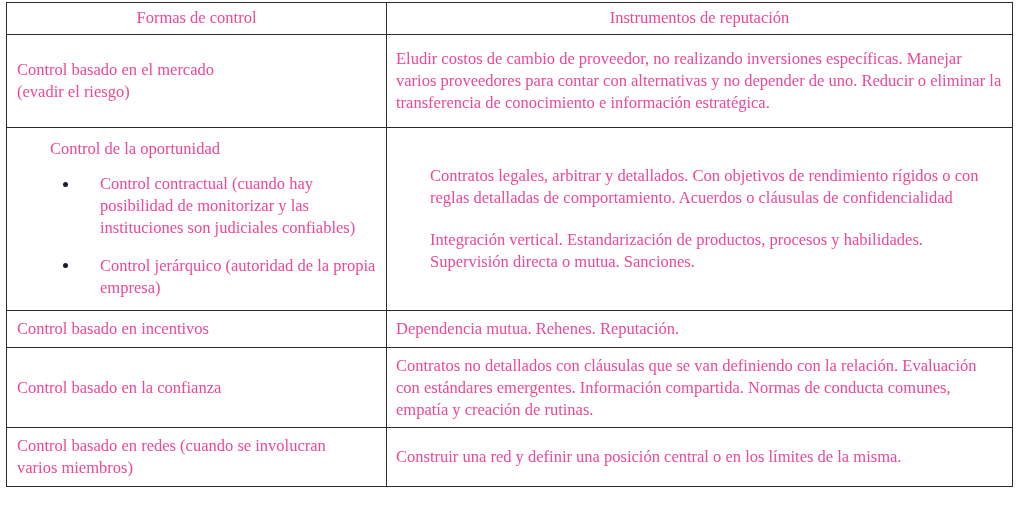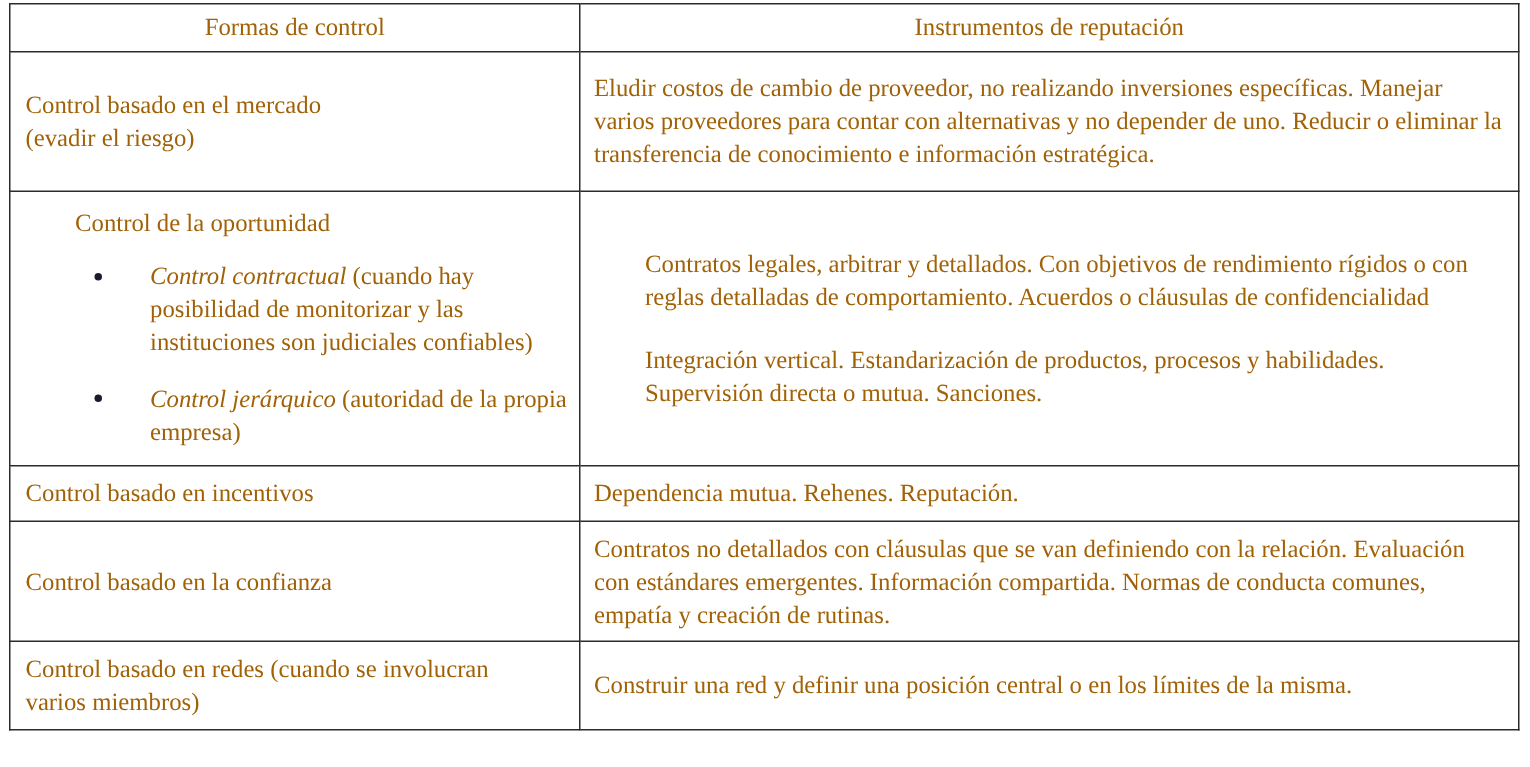--- a/index.html
+++ b/index.html
@@ -32,21 +32,21 @@
   table.control-table col.col-forms  { width: 380px; }
   table.control-table col.col-instr  { width: 626px; }
 
   table.control-table th,
   table.control-table td {
     border: 1px solid #2b2b2b;
     vertical-align: middle;
     font-weight: normal;
     font-size: 16.5px;
     line-height: 1.32;
-    color: #a16207;
+    color: #ec4899;
   }
 
   th.header-cell {
     text-align: center;
     padding: 4px 6px 5px 6px;
     font-size: 16.5px;
     height: 22px;
   }
 
   td.cell-left {
@@ -91,21 +91,20 @@
   ul.bullets li.bullet-item .bullet-dot {
     position: absolute;
     left: 13px;
     top: 0.52em;
     width: 5px;
     height: 5px;
     background: #1a1a2e;
     border-radius: 50%;
   }
   .term {
-    font-style: italic;
   }
 
   .para {
     margin: 0;
   }
   .para + .para {
     margin-top: 20px;
   }
 </style>
 </head>

